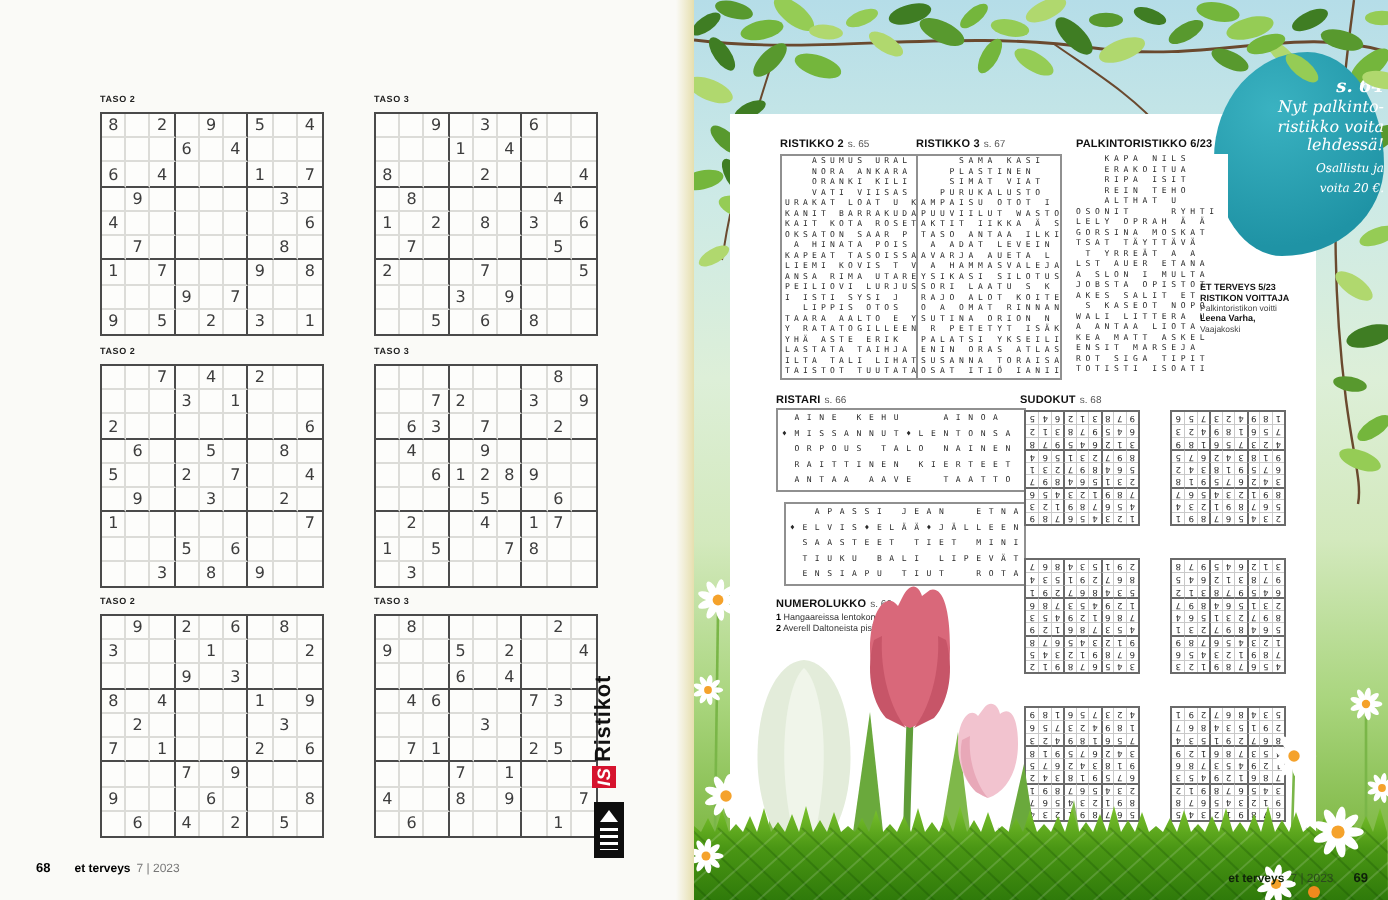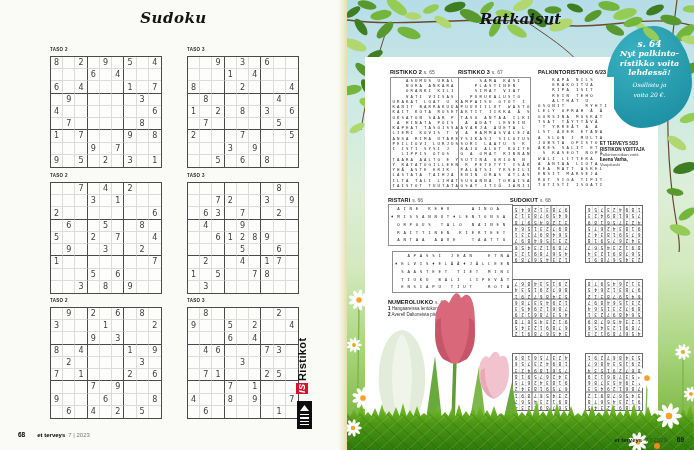--- a/index.html
+++ b/index.html
@@ -48,23 +48,23 @@
   
   #right-page { position:absolute; left:347px; top:0; width:347px; height:450px; }
   .sky { position:absolute; inset:0; z-index:0;
     background:linear-gradient(180deg,#b5dde8 0%,#cdeae6 22%,#ddefd8 42%,#d3e9bd 60%,#a9d57d 78%,#7ab53f 95%); }
   svg.deco, svg.front { position:absolute; left:0; top:0; width:347px; height:450px; pointer-events:none; }
   svg.deco { z-index:1; } 
   .panel { position:absolute; left:18px; top:57px; width:293px; height:373px; background:#fff; z-index:3; }
   .blob { position:absolute; left:260px; top:26px; width:85px; height:102px; z-index:4;
     background:radial-gradient(circle at 35% 28%, #3ab2c1, #1f93a5 75%);
     border-radius:55% 45% 60% 40% / 52% 55% 45% 48%;
-    color:#fff; text-align:center; font-family:"DejaVu Serif",serif; font-style:italic; }
+    color:#fff; text-align:right; font-family:"DejaVu Serif",serif; font-style:italic; }
   .blob .ref { font-size:9px; font-weight:bold; margin-top:13px; }
-  .blob .l  { font-size:8px; line-height:9.5px; font-weight:bold; }
+  .blob .l  { font-size:8px; line-height:9.5px; font-weight:normal; }
   .blob .s  { font-size:6px; line-height:7px; margin-top:3px; }
   svg.front { z-index:5; }
   #ratkaisut-title { position:absolute; left:0; top:10px; width:347px; text-align:center; font-size:15px; z-index:6; }
 
   .hdr { position:absolute; height:8px; white-space:nowrap; z-index:4; }
   .hdr-in { transform:scale(.5); transform-origin:0 0; white-space:nowrap; }
   .hdr-in b { font-size:11px; color:#111; letter-spacing:.2px; }
   .hdr-in .ref { font-size:10px; color:#555; margin-left:4px; font-weight:normal; }
 
   .xg { position:absolute; background:#fff; overflow:hidden; z-index:4; }
@@ -110,21 +110,20 @@
   .footer-right .fb { font-weight:bold; color:#10230a; }
   .footer-right .fi { color:#2c4a1e; margin-left:3px; }
   .footer-right .fp { font-weight:bold; color:#0e200a; margin-left:10px; font-size:6.5px; }
 </style>
 </head>
 <body>
 
 <div id="spread">
 
   <div id="left-page">
-    <div id="sudoku-title" class="script-title">Sudoku</div>
 
     <div class="puz" id="puz1">
       <div class="puz-label">
           <div class="puz-label-in">TASO 2</div>
         </div>
       <div class="sgrid">
           <div class="scell">8</div>
           <div class="scell"></div>
           <div class="scell br">2</div>
           <div class="scell"></div>
@@ -1568,19 +1567,18 @@
           <ellipse cx="4.03" cy="0" rx="3.575" ry="1.43" fill="#ffffff" transform="rotate(320)"></ellipse>
           <circle r="1.95" fill="#f5a22b"></circle>
         </g>
         <circle cx="310" cy="446" r="3" fill="#f08a1d"></circle>
         <ellipse cx="0" cy="0" rx="10" ry="4.3" fill="#58992e" transform="translate(268,30) rotate(25)"></ellipse>
         <ellipse cx="0" cy="0" rx="10" ry="4.3" fill="#74b63c" transform="translate(286,22) rotate(-18)"></ellipse>
         <ellipse cx="0" cy="0" rx="10" ry="4.3" fill="#95cc55" transform="translate(304,34) rotate(40)"></ellipse>
         <ellipse cx="0" cy="0" rx="10" ry="4.3" fill="#b0d86e" transform="translate(344,40) rotate(10)"></ellipse>
       </svg>
 
-    <div id="ratkaisut-title" class="script-title">Ratkaisut</div>
 
     <div class="footer-right">
       <span class="fb">et terveys</span><span class="fi">7 | 2023</span><span class="fp">69</span>
     </div>
   </div>
 </div>
 
 </body></html>

